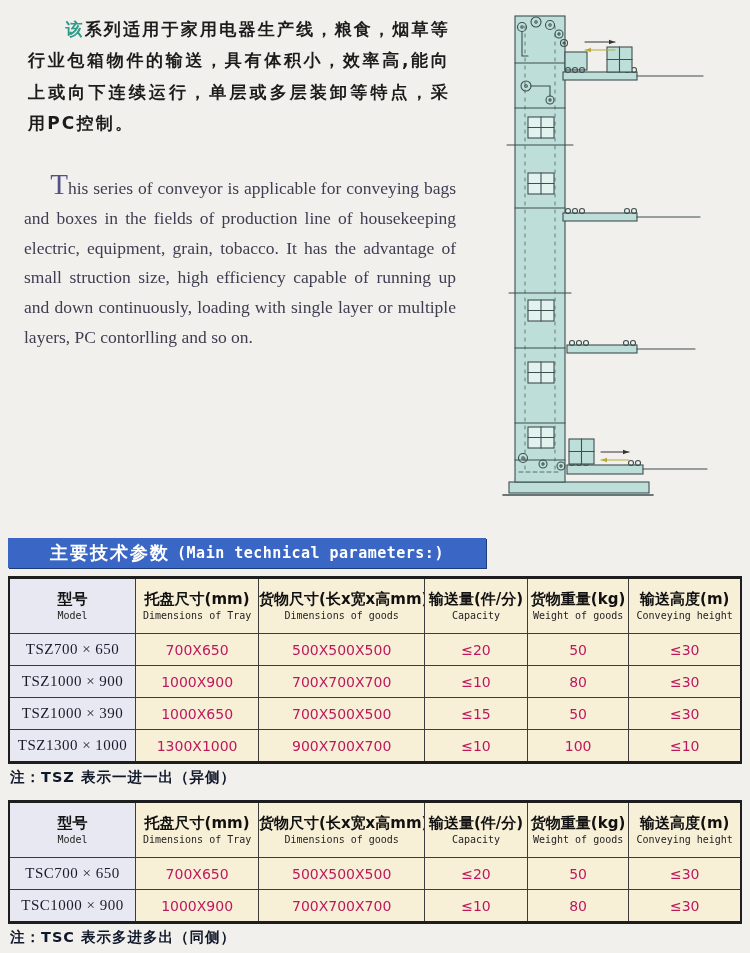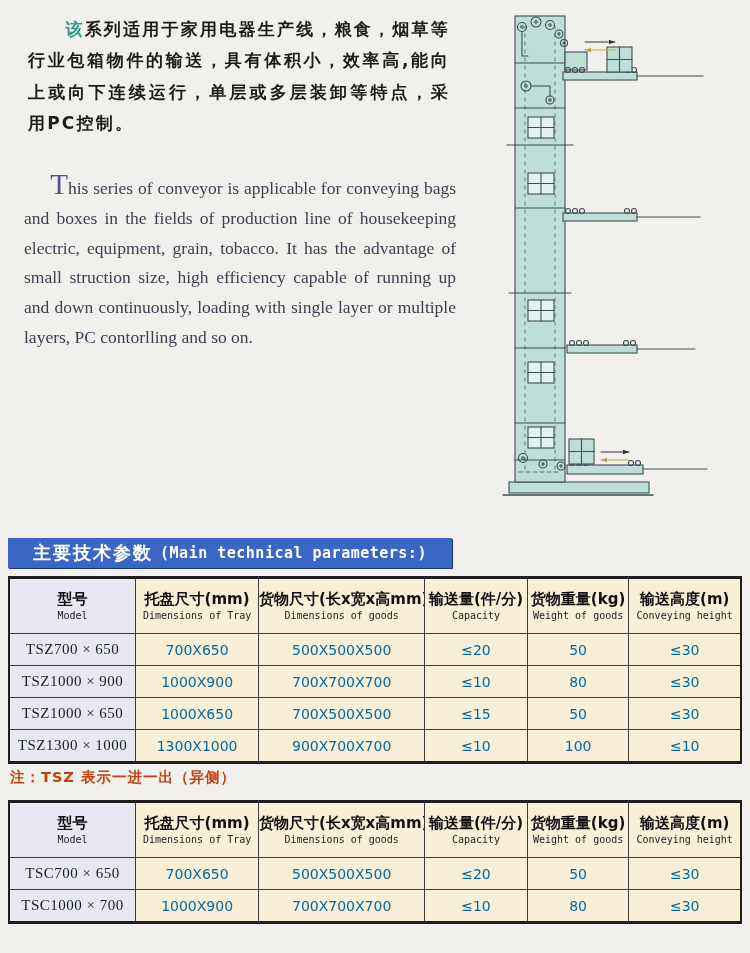--- a/index.html
+++ b/index.html
@@ -23,50 +23,50 @@
     font-size:17.5px; line-height:1.7; color:#3e3e52;
     text-align:justify; text-indent:1.5em;
   }
   .en-cap { font-size:29px; line-height:1; color:#52528a; }
 
   
   .figure { position:absolute; left:495px; top:8px; width:215px; height:500px; }
 
   
   .section-bar {
-    position:absolute; left:8px; top:538px; width:444px; height:30px;
+    position:absolute; left:8px; top:538px; width:478px; height:30px;
     background:#3a67c5; color:#fff;
     display:flex; align-items:center; justify-content:center; gap:7px;
     box-shadow:1px 1px 0 #1d3a7a;
   }
   .bar-cn { font-size:18px; font-weight:700; letter-spacing:2px; white-space:nowrap; }
   .bar-en { font-family:"DejaVu Sans Mono", monospace; font-size:15px; font-weight:700; letter-spacing:0.5px; white-space:nowrap; }
 
   
   table.spec {
     position:absolute; left:8px; width:734px; table-layout:fixed;
     border-collapse:collapse; background:#f8efd7;
     border:2px solid #1e1e1e; border-top-width:3px; border-bottom-width:3px;
   }
   .spec th, .spec td {
     border:1px solid #3c3c3c; text-align:center; vertical-align:middle; padding:0;
     overflow:hidden; white-space:nowrap;
   }
   .spec thead th { height:54px; background:#f8efd7; }
   .spec th.model-col, .spec td.model-col { background:#e7e8f1; }
-  .spec tbody td { height:31px; background:#f8efd7; font-size:14px; color:#0369a1; font-weight:500; }
+  .spec tbody td { height:31px; background:#f8efd7; font-size:14px; color:#be185d; font-weight:500; }
   .spec tbody td.model-col {
     font-family:"Liberation Serif", serif; font-size:15px; letter-spacing:0.5px; font-weight:400; color:#1a1a2e;
   }
   .th-cn { font-size:15px; font-weight:700; color:#111; line-height:1.3; }
   .th-en { font-family:"DejaVu Sans Mono", monospace; font-size:10px; font-weight:400; color:#222; line-height:1.25; }
 
   .note {
     position:absolute; left:10px;
-    font-size:14.5px; font-weight:700; color:#c2410c; letter-spacing:1px;
+    font-size:14.5px; font-weight:700; color:#0f172a; letter-spacing:1px;
   }
   #table1 { top:576px; }
   #note1  { top:768px; }
   #table2 { top:800px; }
   #note2  { top:928px; }
 </style>
 </head>
 <body>
 
 <div class="page">
@@ -265,21 +265,21 @@
       </tr>
       <tr>
         <td class="model-col">TSZ1000 × 900</td>
         <td>1000X900</td>
         <td>700X700X700</td>
         <td>≤10</td>
         <td>80</td>
         <td>≤30</td>
       </tr>
       <tr>
-        <td class="model-col">TSZ1000 × 650</td>
+        <td class="model-col">TSZ1000 × 390</td>
         <td>1000X650</td>
         <td>700X500X500</td>
         <td>≤15</td>
         <td>50</td>
         <td>≤30</td>
       </tr>
       <tr>
         <td class="model-col">TSZ1300 × 1000</td>
         <td>1300X1000</td>
         <td>900X700X700</td>
@@ -332,24 +332,25 @@
     <tbody>
       <tr>
         <td class="model-col">TSC700 × 650</td>
         <td>700X650</td>
         <td>500X500X500</td>
         <td>≤20</td>
         <td>50</td>
         <td>≤30</td>
       </tr>
       <tr>
-        <td class="model-col">TSC1000 × 700</td>
+        <td class="model-col">TSC1000 × 900</td>
         <td>1000X900</td>
         <td>700X700X700</td>
         <td>≤10</td>
         <td>80</td>
         <td>≤30</td>
       </tr>
     </tbody>
   </table>
 
+  <div class="note" id="note2">注：TSC 表示多进多出（同侧）</div>
 
 </div>
 
 </body></html>

